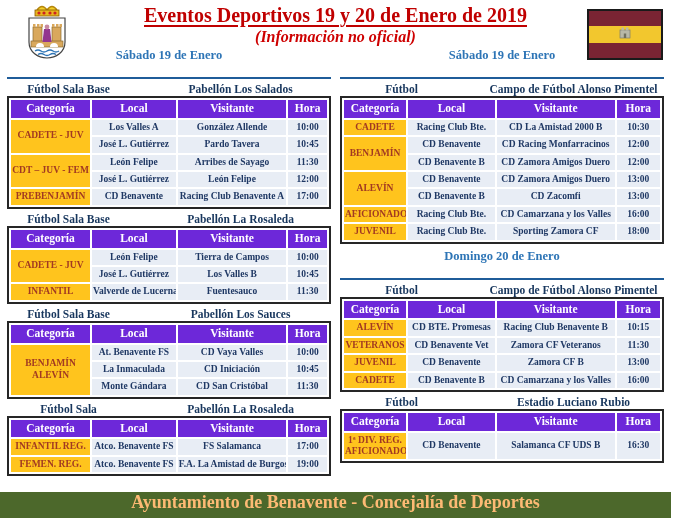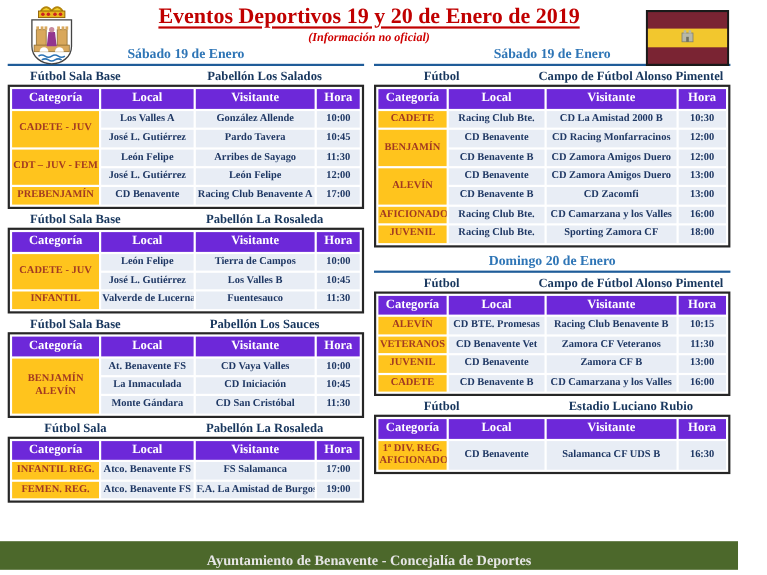--- a/index.html
+++ b/index.html
@@ -2,40 +2,40 @@
 <html><head>
 <meta charset="utf-8">
 <style>
   html,body{margin:0;padding:0;background:#fff;}
   .page{width:671px;height:523px;position:relative;background:#fff;
         font-family:Liberation Serif, serif;font-weight:bold;overflow:hidden;}
   .crest{position:absolute;left:16px;top:2px;}
   .flag{position:absolute;right:8px;top:9px;}
   .title-wrap{margin:4px 95px 0;text-align:center;}
   .main-title{font-size:20px;color:#C00000;text-decoration:underline;text-underline-offset:3px;margin:0;}
-  .subtitle{font-size:11px;color:#CE0000;font-style:italic;margin-top:1px;}
+  .subtitle{font-size:16px;color:#CE0000;font-style:italic;margin-top:1px;}
   .cols{display:flex;gap:9px;padding:0 7px;margin-top:2px;align-items:flex-start;}
   .col{flex:1;min-width:0;}
   .day{color:#2E75B6;font-size:12.5px;text-align:center;border-bottom:2px solid #1F5C99;
-       padding-bottom:1px;margin-bottom:2px;}
+       padding-bottom:14px;margin-bottom:2px;}
   .domingo{margin-top:5px;}
   .tbl{margin-bottom:2px;}
   .tbl-title{display:flex;color:#17365D;font-size:11.5px;padding:2px 0 1px;gap:20px;}
   .tbl-title .sport{flex:0 0 38%;text-align:center;}
   .tbl-title .venue{flex:1;text-align:center;}
   table.sched{width:100%;border-collapse:separate;border-spacing:2px;border:2px solid #262626;
               table-layout:fixed;background:#fff;}
   .sched th{background:#6d28d9;color:#fff;font-size:11.5px;padding:2px 0;line-height:1.2;}
   .sched td{font-size:9.5px;text-align:center;vertical-align:middle;padding:2px 1px;line-height:1.2;overflow:hidden;}
   td.cat{background:#FFC41D;color:#A23A22;white-space:pre-line;}
   td.dat{background:#E8EDF5;color:#1F3864;white-space:nowrap;}
   .w-cat{width:25.5%}.w-loc{width:27%}.w-vis{width:35%}.w-hora{width:12.5%}
   .w-cat2{width:20%}.w-loc2{width:28%}.w-vis2{width:38%}.w-hora2{width:14%}
-  .bar{position:absolute;left:0;right:0;bottom:5px;height:26px;background:#4C682B;color:#e5e5e5;
-       display:flex;align-items:flex-end;justify-content:center;font-size:13px;}
+  .bar{position:absolute;left:0;right:0;bottom:5px;height:26px;background:#4C682B;color:#fdba74;
+       display:flex;align-items:flex-start;justify-content:center;font-size:18px;}
 </style>
 </head>
 <body>
 
 <div class="page">
 
   <div class="crest">
     <svg width="62" height="60" viewBox="0 0 62 60">
       <path d="M21,8 Q26,1 31,8 Q36,1 41,8" fill="#F3D02A" stroke="#B5860B" stroke-width="1.5"></path>
       <rect x="19" y="8" width="24" height="6" fill="#E8B61E" stroke="#8a5a00" stroke-width="0.8"></rect>

